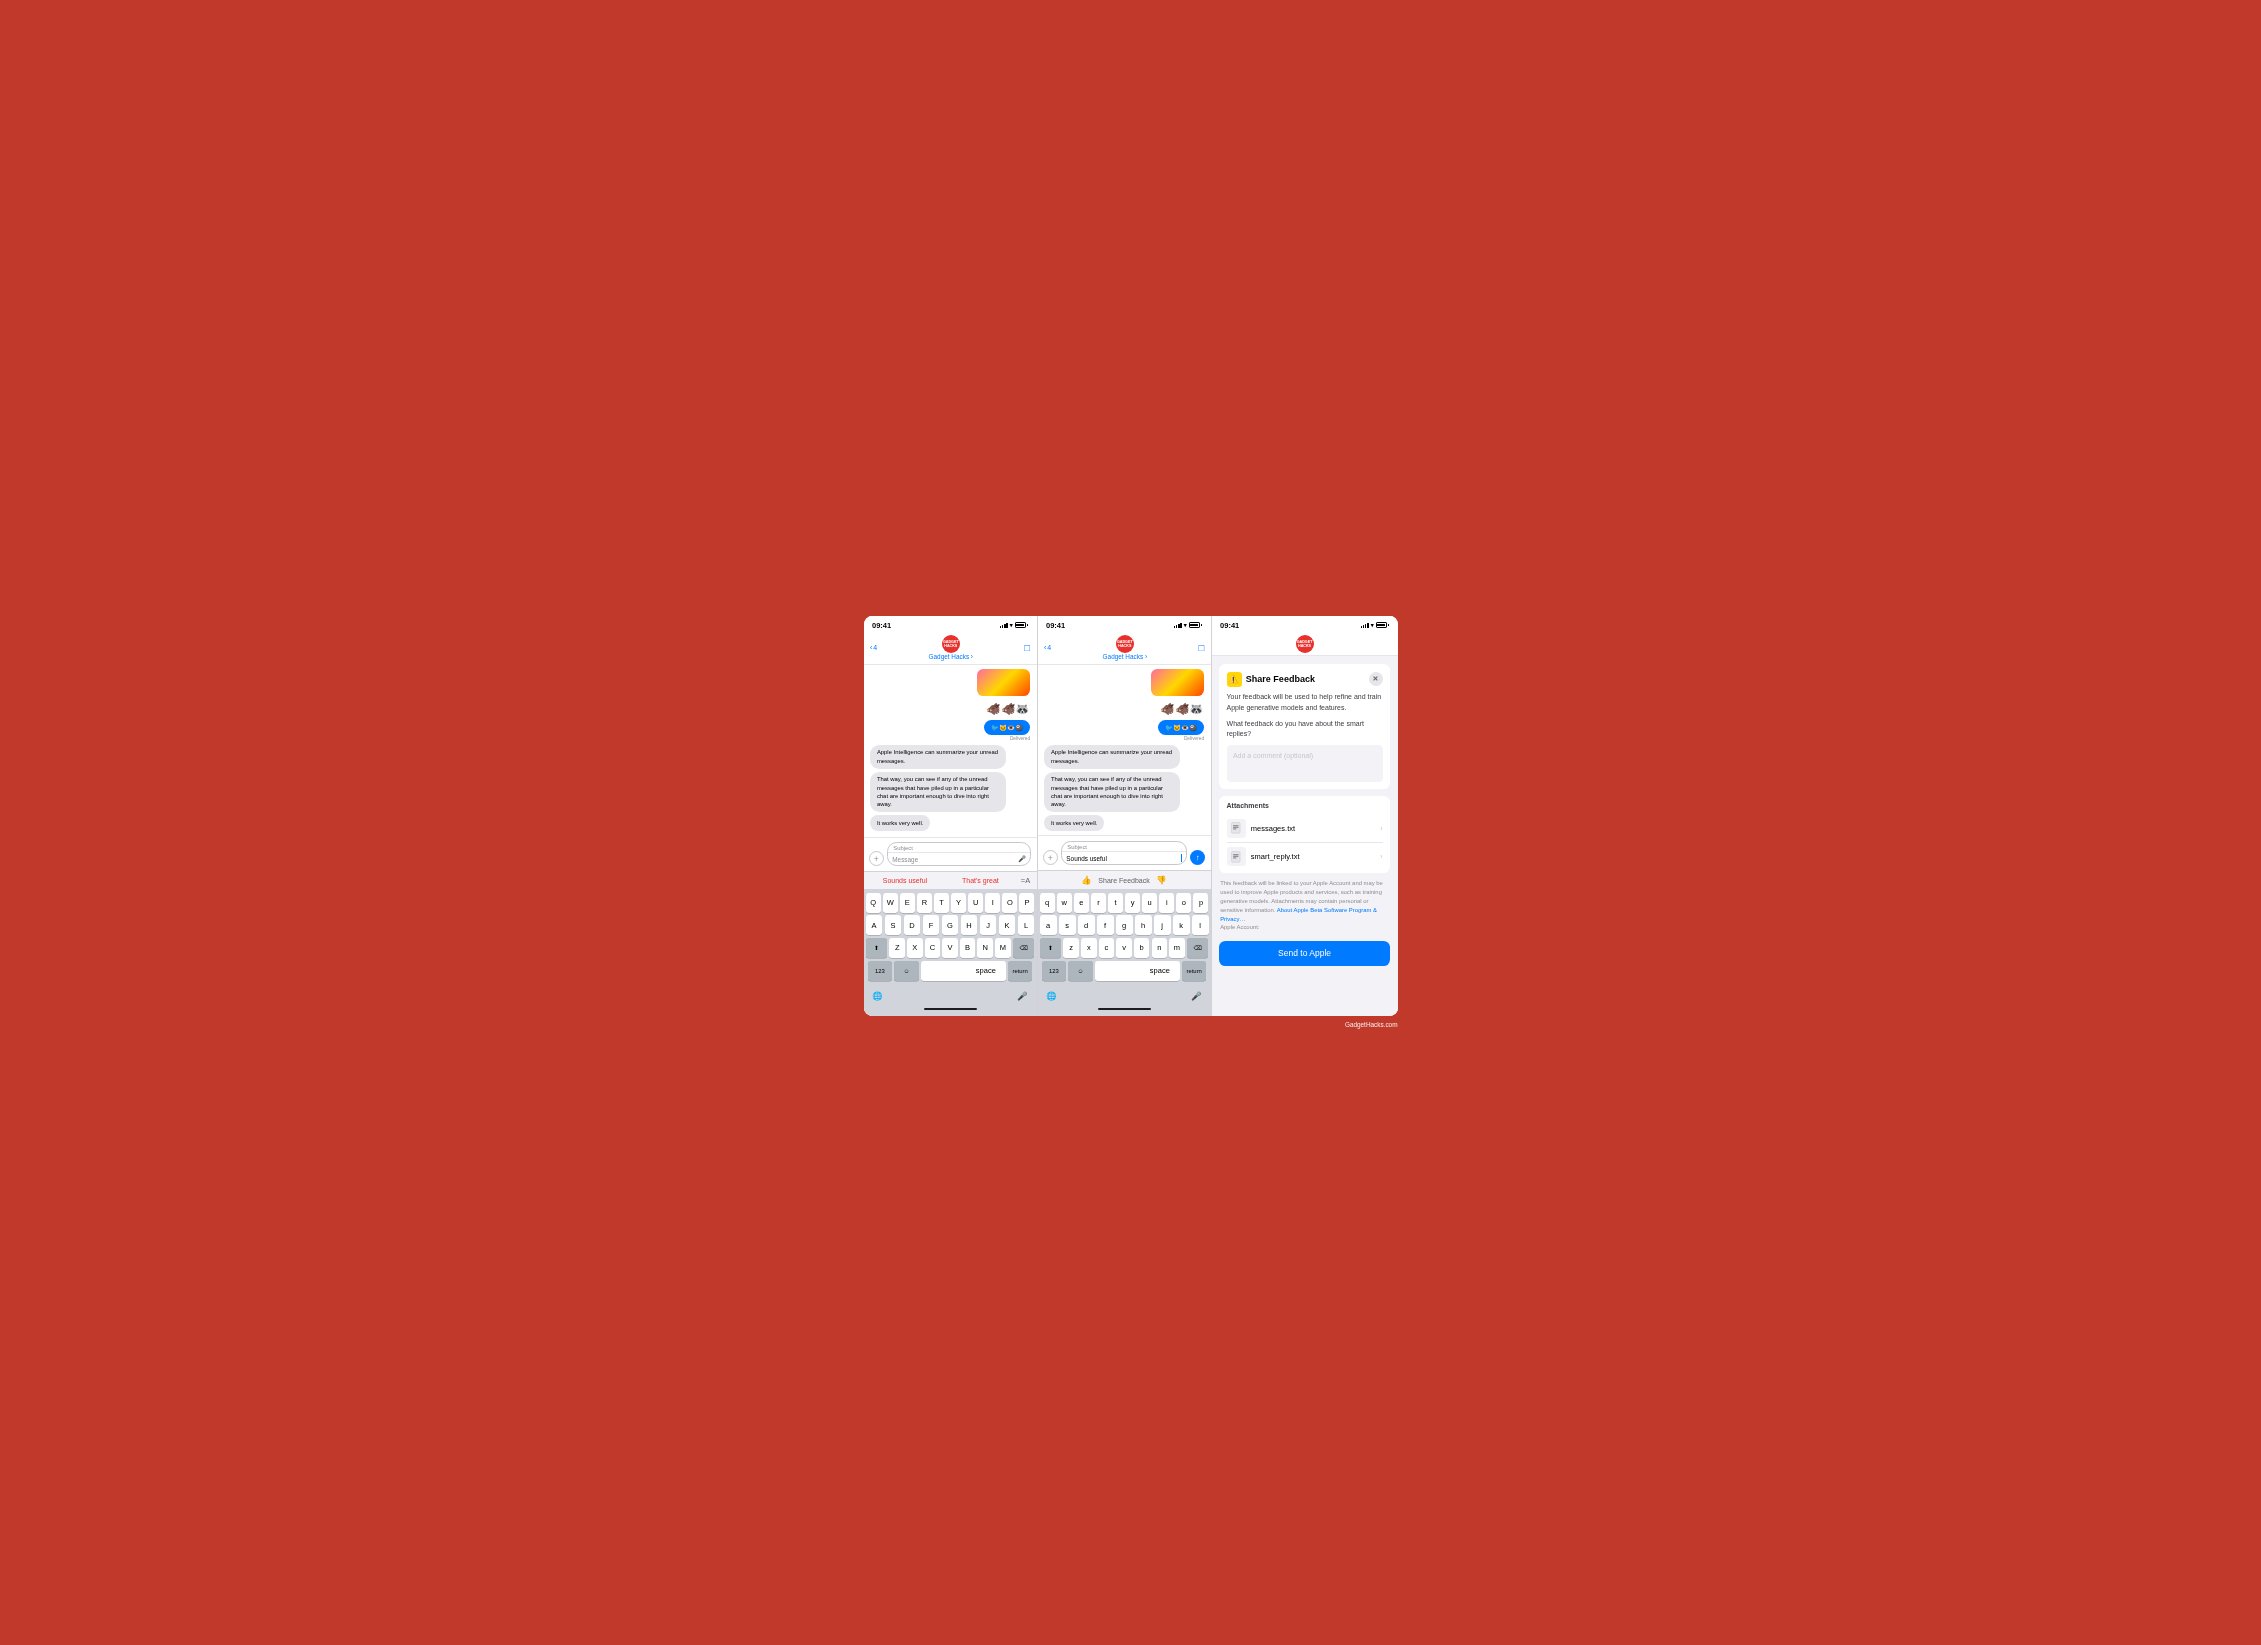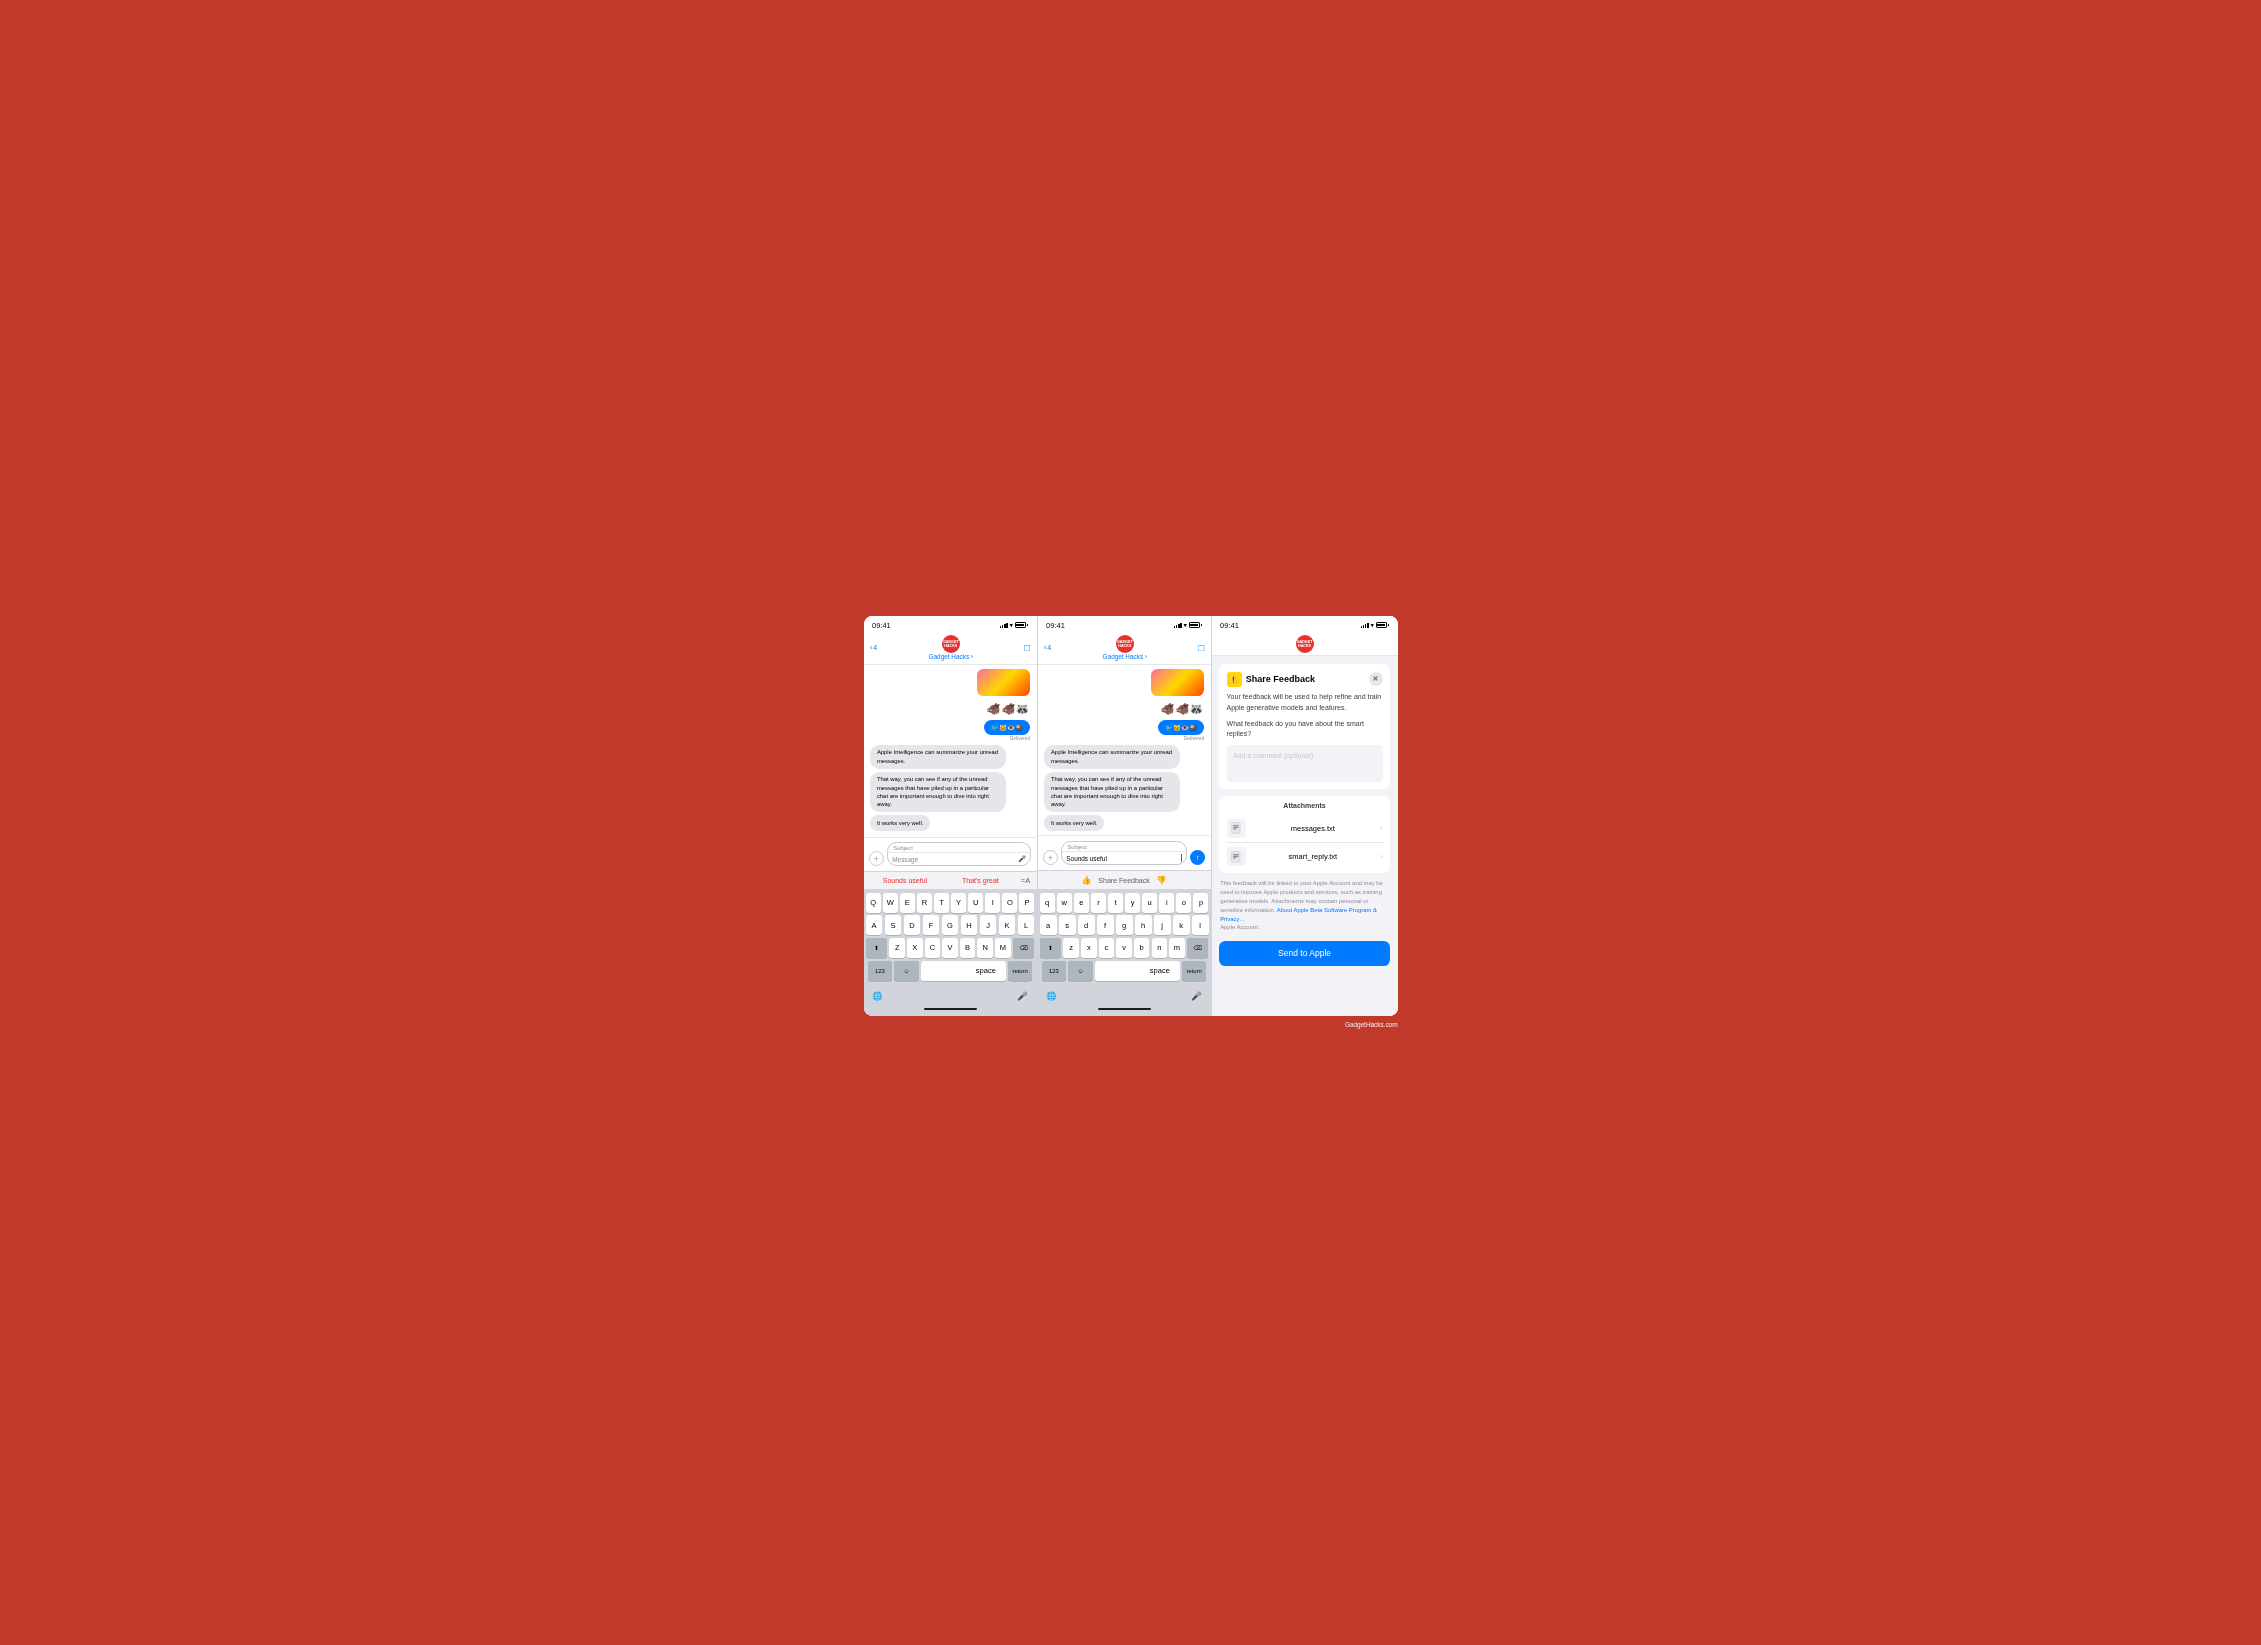--- a/index.html
+++ b/index.html
@@ -40,21 +40,21 @@
     .status-bar {
       background: white;
       display: flex;
       justify-content: space-between;
       align-items: center;
       padding: 4.3px 8.5px 2.1px;
       font-size: 7px;
       font-weight: 600;
     }
     .status-time {
-      font-weight: 400;
+      font-weight: 700;
       font-size: 7.5px;
     }
     .status-icons {
       display: flex;
       align-items: center;
       gap: 2.1px;
       font-size: 5.9px;
     }
     
     .nav-bar {
@@ -416,21 +416,20 @@
     }
     .feedback-comment-placeholder {
       font-size: 7px;
       color: #c7c7cc;
     }
     .attachments-section {
       background: white;
       border-radius: 6.4px;
       padding: 6.4px 7.5px;
       margin-bottom: 6.4px;
-      text-align: center;
     }
     .attachments-title {
       font-size: 7px;
       font-weight: 600;
       color: #3c3c43;
       margin-bottom: 5.3px;
     }
     .attachment-item {
       display: flex;
       align-items: center;

